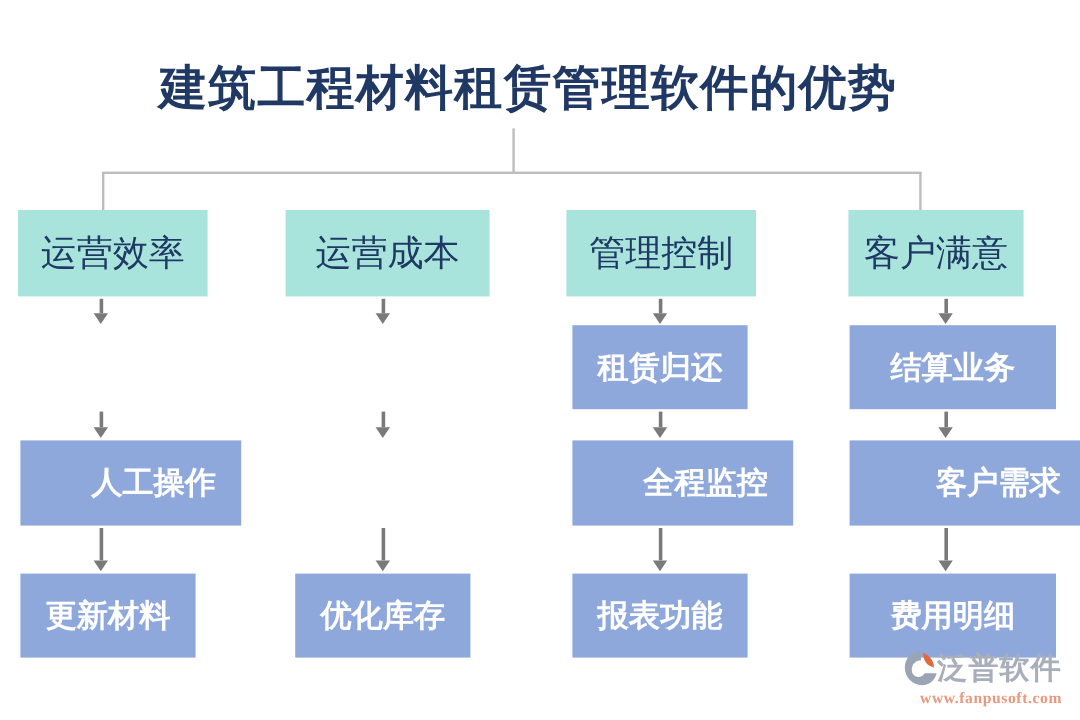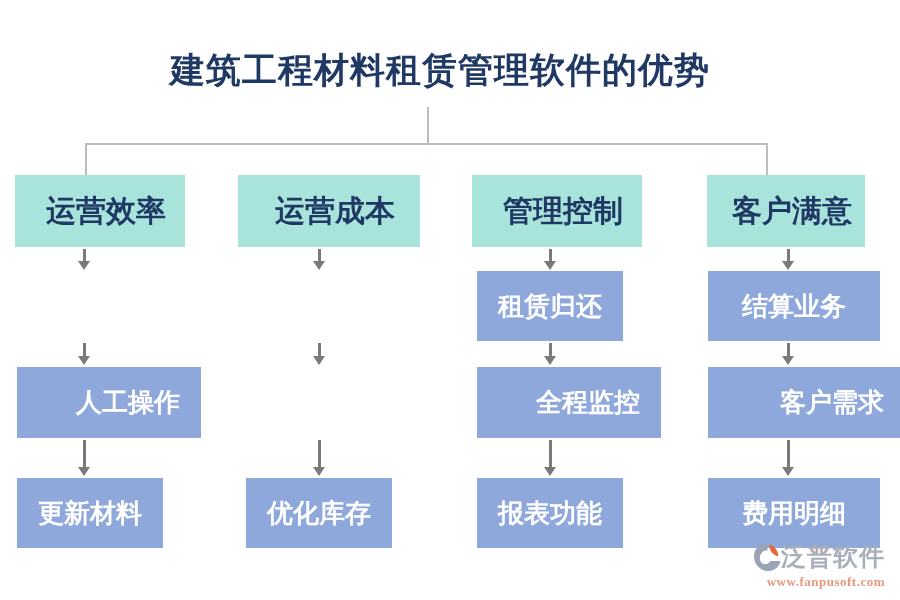--- a/index.html
+++ b/index.html
@@ -13,34 +13,34 @@
     --brand-text:#a9aebb;
     --brand-url:#e9987d;
   }
   html,body{margin:0;padding:0;background:#ffffff;}
   .canvas{
     position:relative;width:900px;height:600px;background:#ffffff;overflow:hidden;
     font-family:"Liberation Serif","DejaVu Serif",serif;
   }
   .page-title{
     position:absolute;top:52px;left:0;right:20px;text-align:center;
-    font-size:35px;font-weight:700;color:var(--title-text);
+    font-size:40px;font-weight:700;color:var(--title-text);
     letter-spacing:1px;line-height:1.1;white-space:nowrap;
   }
   
   .line{position:absolute;background:var(--connector-line);}
   .line.stem{left:427px;top:107px;width:2px;height:37px;}
   .line.hbar{left:85px;top:143px;width:683px;height:2px;}
   .line.dropL{left:85px;top:144px;width:2px;height:31px;}
   .line.dropR{left:766px;top:144px;width:2px;height:31px;}
   
   .hdr{
     position:absolute;top:175px;height:72px;background:var(--header-bg);
-    color:var(--header-text);font-size:30px;font-weight:700;
-    display:flex;align-items:center;justify-content:center;white-space:nowrap;padding-left:12px;
+    color:var(--header-text);font-size:30px;font-weight:400;
+    display:flex;align-items:center;justify-content:center;white-space:nowrap;
   }
   .item{
     position:absolute;height:70px;background:var(--item-bg);
     color:var(--item-text);font-size:26px;font-weight:700;
     display:flex;align-items:center;justify-content:center;white-space:nowrap;
   }
   .hdr.c1{left:15px;width:158px;}  .item.c1{left:17px;width:146px;}
   .hdr.c2{left:238px;width:170px;} .item.c2{left:246px;width:146px;}
   .hdr.c3{left:472px;width:158px;} .item.c3{left:477px;width:146px;}
   .hdr.c4{left:707px;width:146px;justify-content:center;} .item.c4{left:708px;width:172px;}

